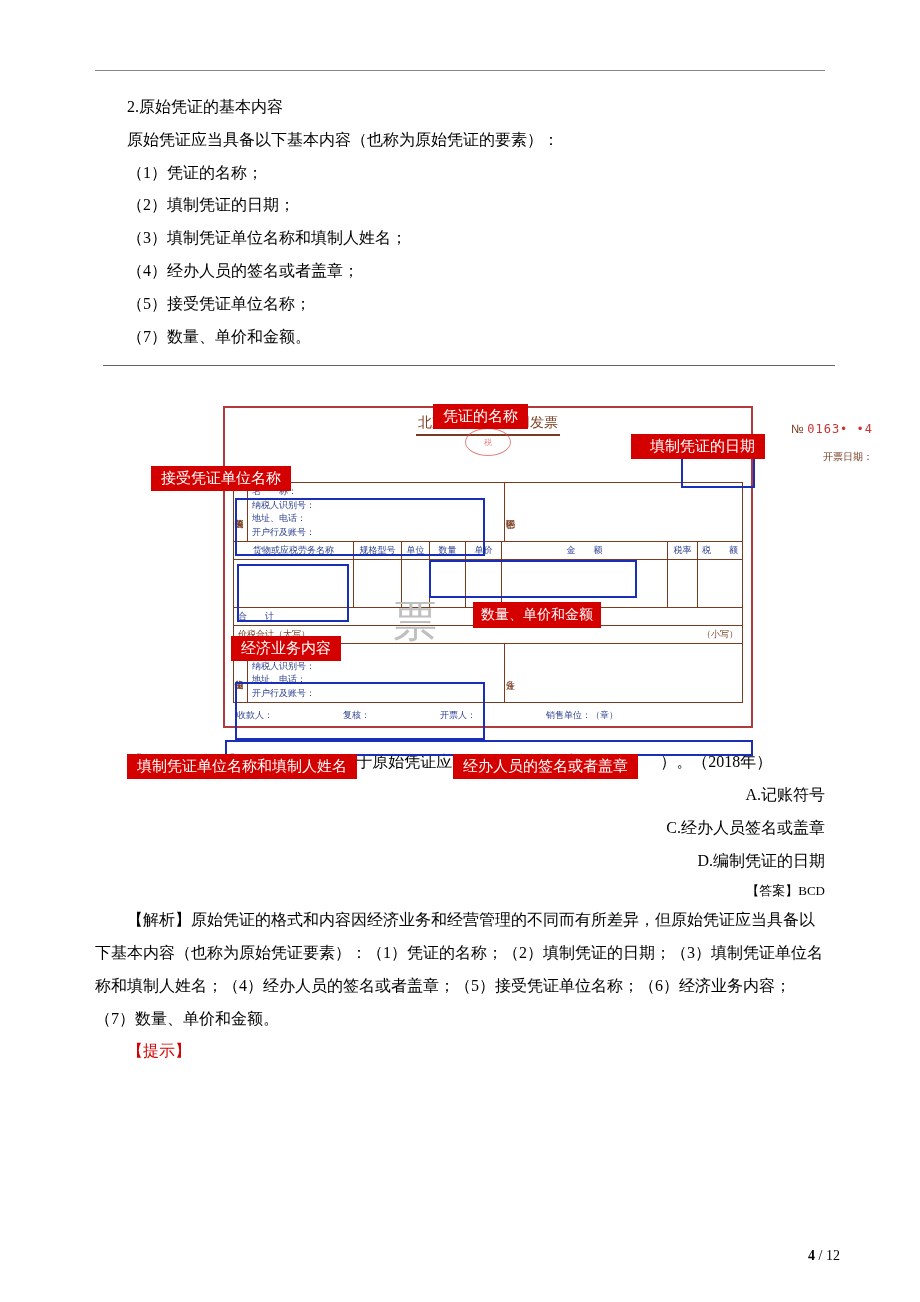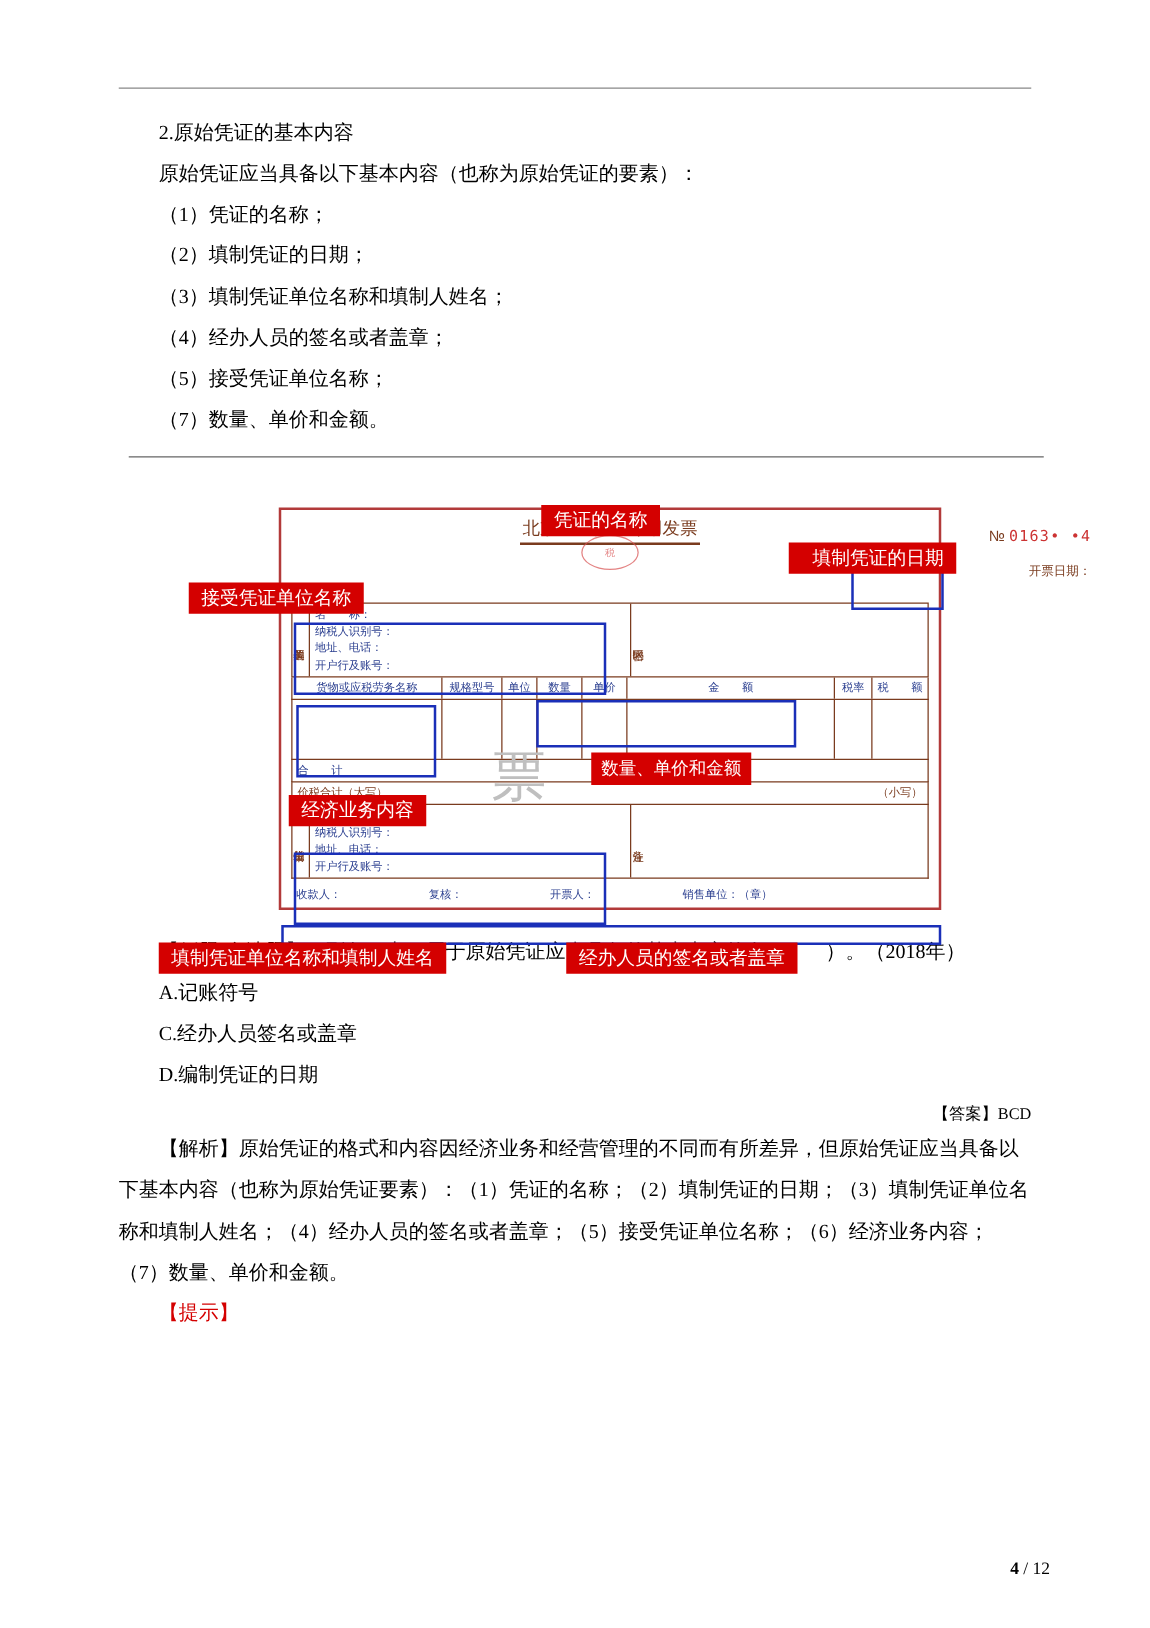--- a/index.html
+++ b/index.html
@@ -194,21 +194,21 @@
   }
   .inv-foot-row {
     display:flex;
     font-size:9px;
     color:#2a3e8f;
     gap: 70px;
     padding: 2px 4px;
   }
   .question-block { margin-top: 18px; }
   .q-line { font-size: 16px; line-height: 2.05; text-indent: 2em; }
-  .opt { font-size: 16px; line-height: 2.05; text-indent: 2em; }
+  .opt { font-size: 16px; line-height: 2.05; text-indent: 2em; text-align: right; }
   .ans-label { font-size:13px; line-height:2.05; text-indent:2em;text-align:right; }
   .hint { color: #d40000; font-size:16px; line-height:2.05; text-indent:2em; }
   .page-num {
     position: absolute;
     bottom: 38px;
     right: 80px;
     font-size: 14px;
     font-family: "Times New Roman", serif;
     font-weight: bold;
   }

